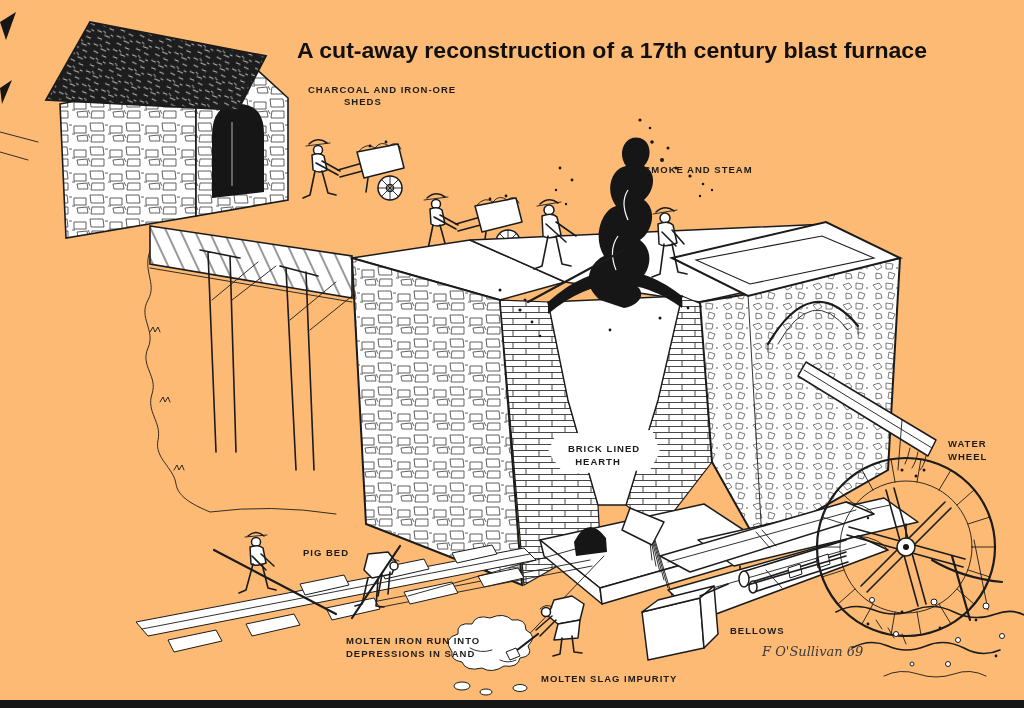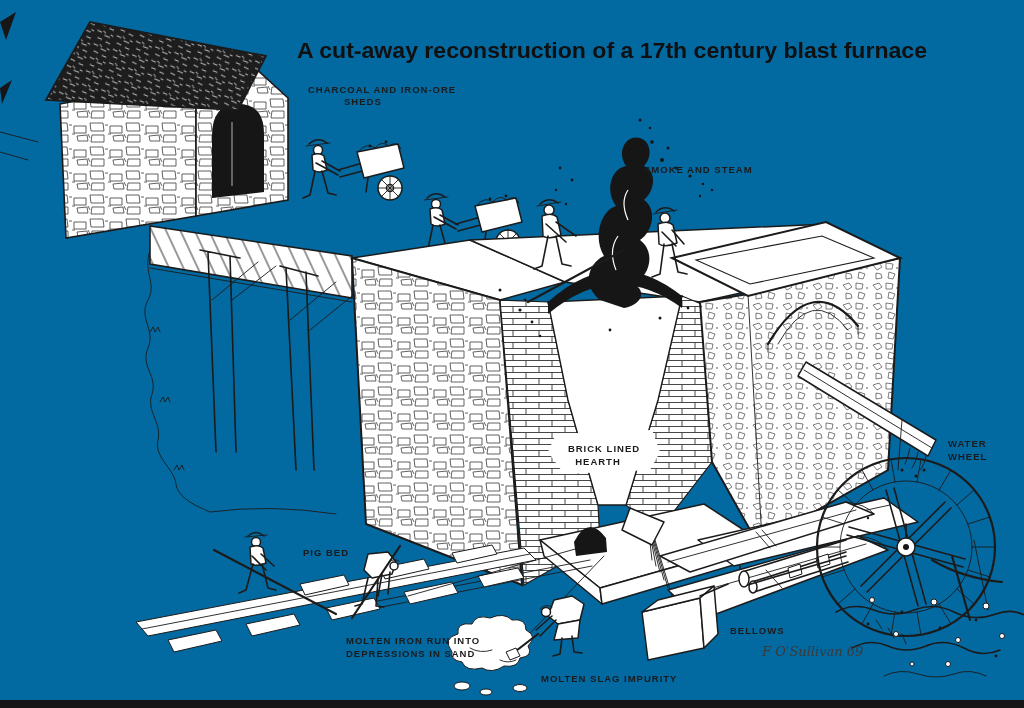--- a/index.html
+++ b/index.html
@@ -1,16 +1,16 @@
 <!DOCTYPE html>
 <html><head>
 <meta charset="utf-8">
 <style>
   html,body{margin:0;padding:0;background:#888;}
-  .stage{position:relative;width:1024px;height:708px;background:#0369a1;overflow:hidden;
+  .stage{position:relative;width:1024px;height:708px;background:#fdba74;overflow:hidden;
          font-family:"Liberation Sans",sans-serif;}
   svg{display:block}
   .ln {fill:none;stroke:#1b1b1b;stroke-width:1.6;stroke-linecap:round;stroke-linejoin:round;}
   .ln2{fill:none;stroke:#1b1b1b;stroke-width:0.9;stroke-linecap:round;stroke-linejoin:round;}
   .lnb{fill:none;stroke:#1b1b1b;stroke-width:2.2;stroke-linecap:round;stroke-linejoin:round;}
   .wh {fill:#ffffff;stroke:#1b1b1b;stroke-width:1.5;stroke-linejoin:round;}
   .wh2{fill:#ffffff;stroke:#1b1b1b;stroke-width:1;stroke-linejoin:round;}
   .ink{fill:#161616;stroke:none;}
   .lbl{font:700 9.5px "Liberation Sans",sans-serif;letter-spacing:1px;fill:#1b1b1b;}
   .ttl{font:700 21.5px "Liberation Sans",sans-serif;fill:#101010;}

